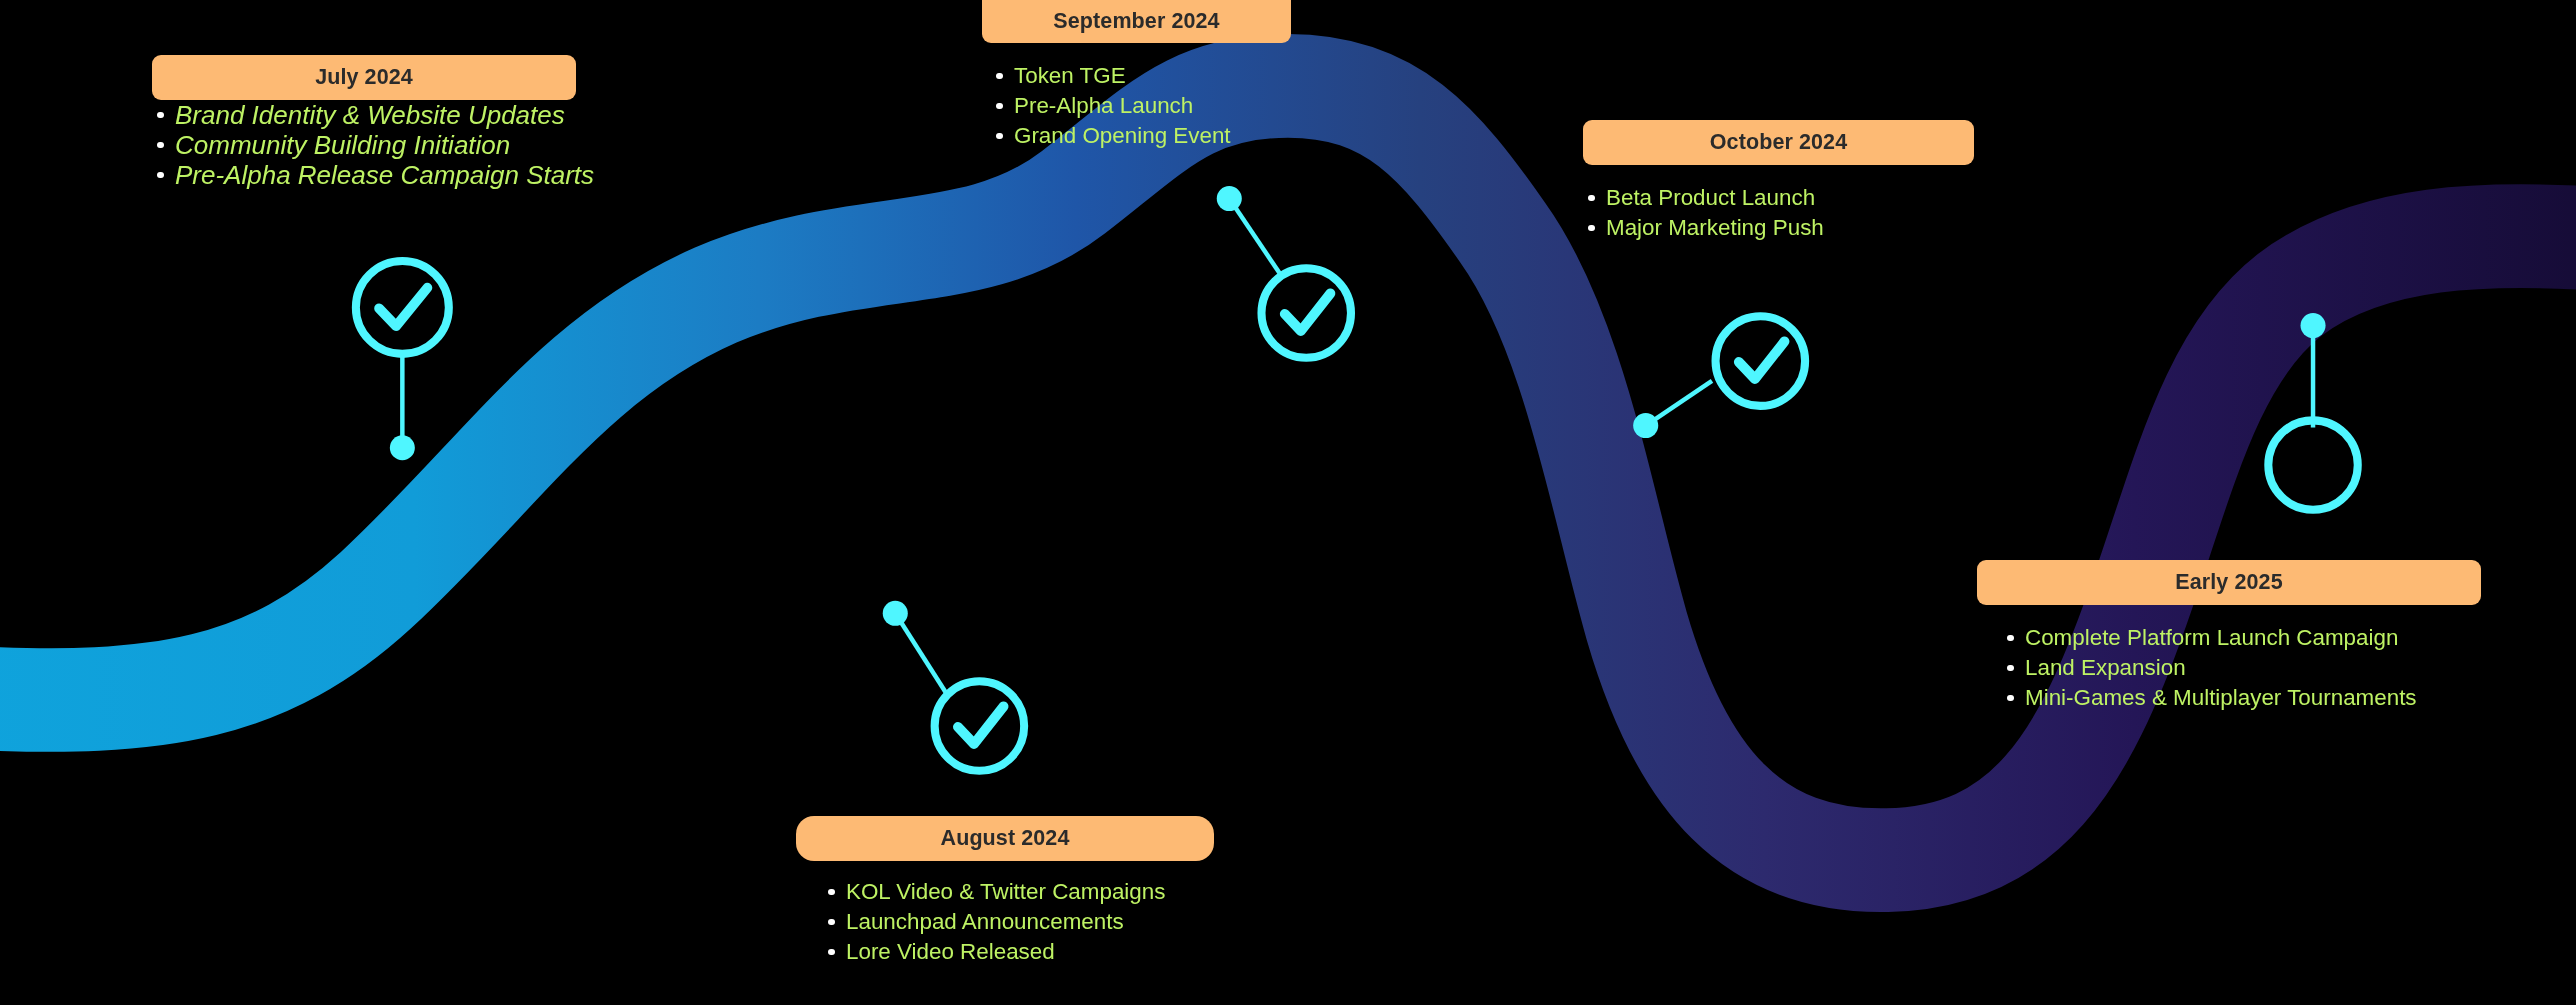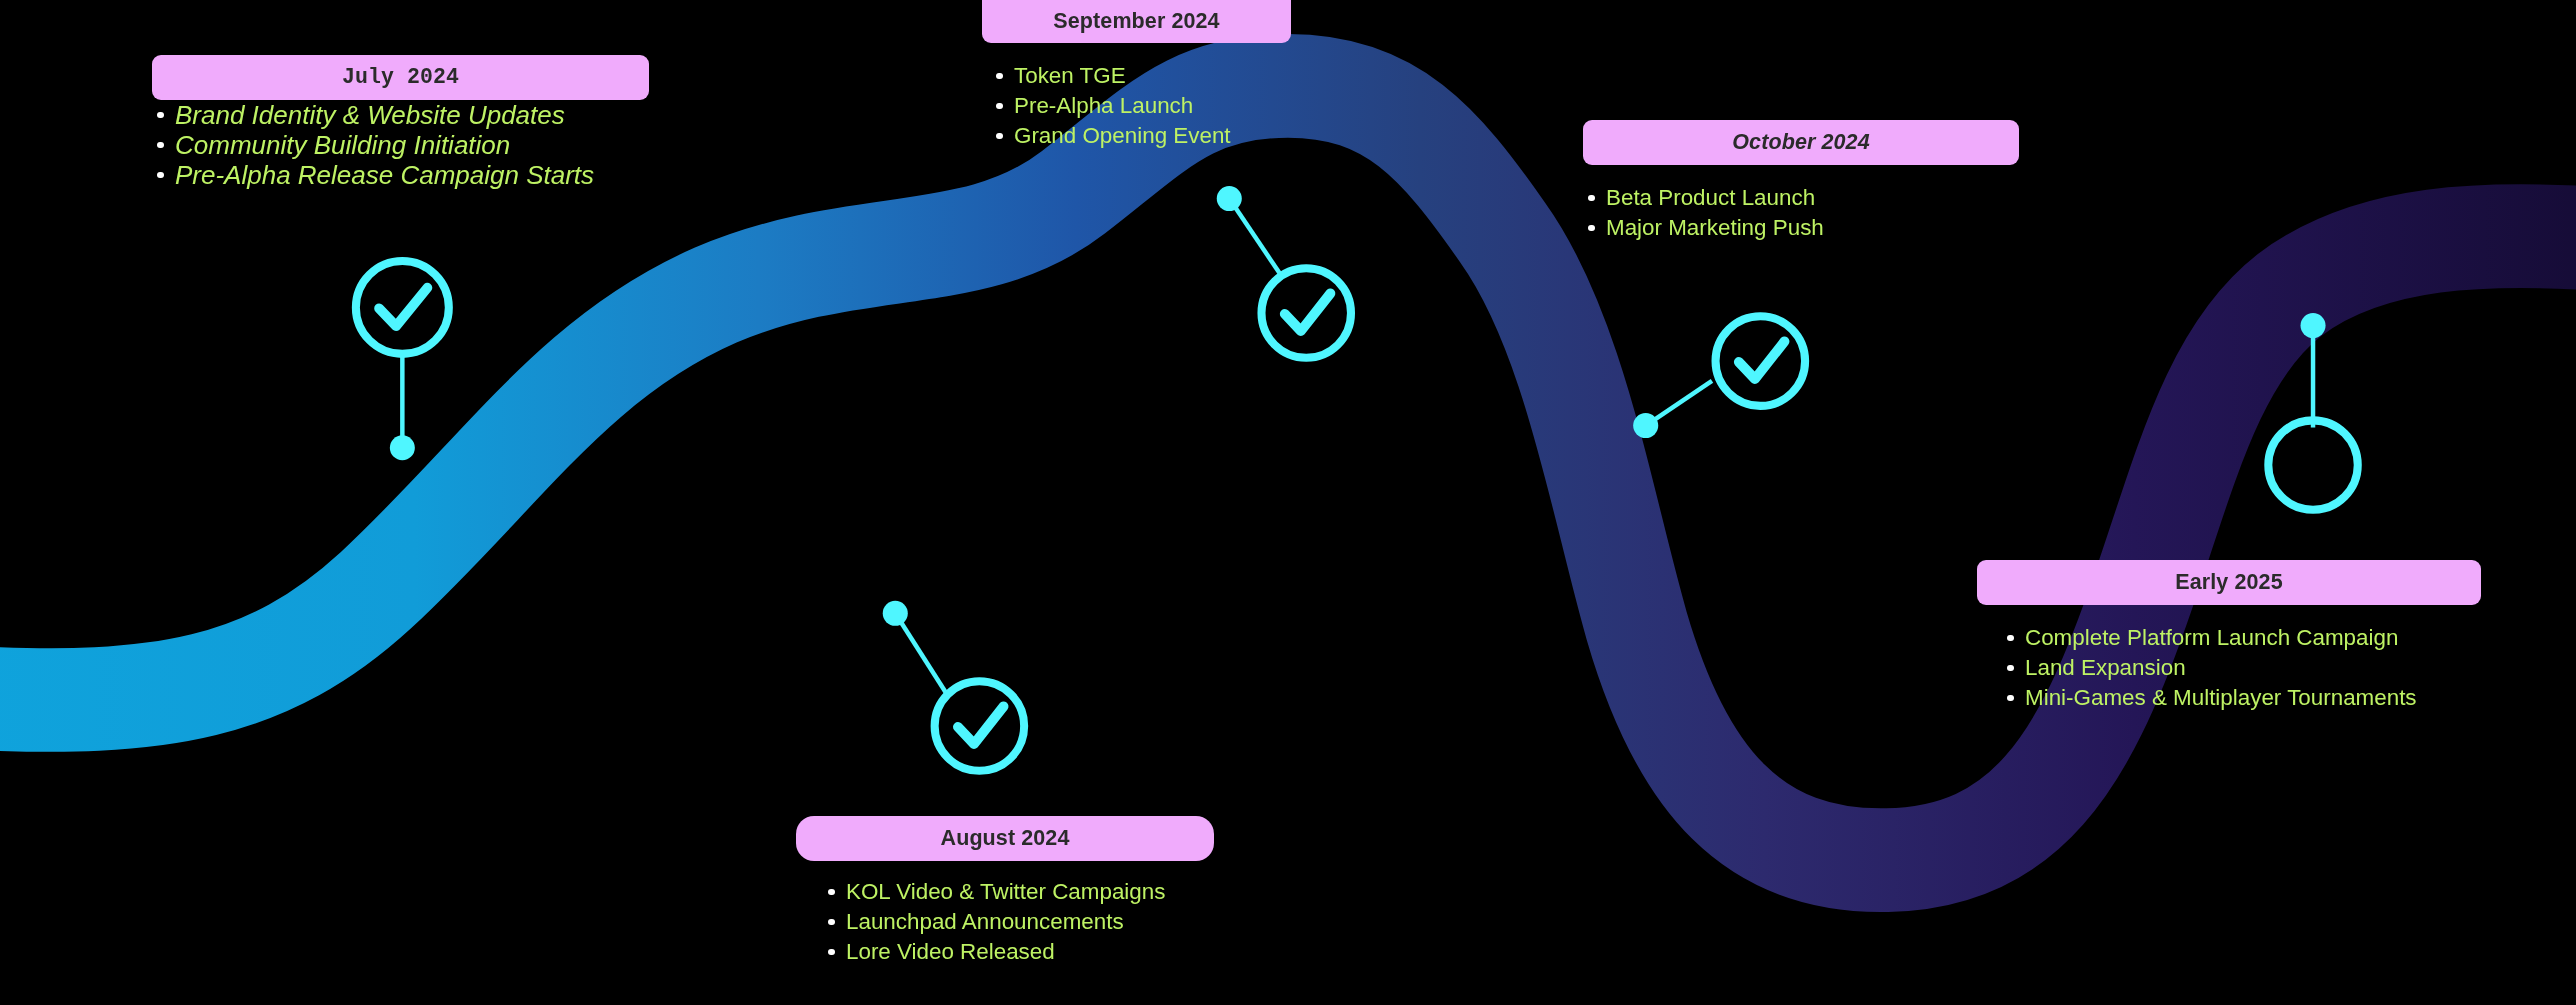--- a/index.html
+++ b/index.html
@@ -11,21 +11,21 @@
   }
   #stage{position:absolute;left:0;top:0;width:2576px;height:1005px;background:#000;}
 
   
   #wave{position:absolute;left:0;top:0;width:2576px;height:1005px;pointer-events:none;}
 
   
   .milestone{position:absolute;}
   .badge{
     display:inline-block;
-    background:#f0abfc;
+    background:#fdba74;
     color:#2b2b2b;
     font-weight:bold;
     text-align:center;
     border-radius:9px;
     letter-spacing:0.1px;
     box-sizing:border-box;
   }
   .badge-text{display:block;}
   .bullets{
     list-style:none;
@@ -78,21 +78,21 @@
         C 1556 96, 1610 160, 1680 260
         C 1760 372, 1790 560, 1830 700
         C 1880 872, 1960 965, 2110 962
         C 2266 959, 2330 850, 2390 680
         C 2440 540, 2470 400, 2560 330
         C 2650 262, 2780 258, 2920 268
       " fill="none" stroke="url(#waveGrad)" stroke-width="116" stroke-linecap="butt"></path>
   </svg>
 
   <div class="milestone" style="left:152px;top:55px;">
-    <div class="badge" style="width:497px;height:45px;line-height:45px;font-size:21.5px;font-family:Liberation Mono, monospace;">
+    <div class="badge" style="width:424px;height:45px;line-height:45px;font-size:21.5px;">
       <span class="badge-text">July 2024</span>
     </div>
     <ul class="bullets" style="font-size:26px;line-height:30px;font-style:italic;">
       <li><span class="dot"></span><span class="txt">Brand Identity &amp; Website Updates</span></li>
       <li><span class="dot"></span><span class="txt">Community Building Initiation</span></li>
       <li><span class="dot"></span><span class="txt">Pre-Alpha Release Campaign Starts</span></li>
     </ul>
   </div>
 
   <div class="marker" style="left:338px;top:258px;">
@@ -138,21 +138,21 @@
   <div class="marker" style="left:1206px;top:177px;">
     <svg width="179" height="197" viewBox="0 0 200 220" xmlns="http://www.w3.org/2000/svg">
       <line x1="26" y1="24" x2="84" y2="110" stroke="#4FF6FF" stroke-width="5"></line>
       <circle cx="26" cy="24" r="14" fill="#4FF6FF"></circle>
       <circle cx="112" cy="152" r="50" fill="none" stroke="#4FF6FF" stroke-width="9"></circle>
       <path d="M 88 153 L 106 172 L 139 130" fill="none" stroke="#4FF6FF" stroke-width="11" stroke-linecap="round" stroke-linejoin="round"></path>
     </svg>
   </div>
 
   <div class="milestone" style="left:1583px;top:120px;">
-    <div class="badge" style="width:436px;height:45px;line-height:45px;font-size:21.5px;font-style:italic;">
+    <div class="badge" style="width:391px;height:45px;line-height:45px;font-size:21.5px;">
       <span class="badge-text">October 2024</span>
     </div>
     <ul class="bullets" style="margin-top:18px;font-size:22.4px;line-height:30px;">
       <li><span class="dot"></span><span class="txt">Beta Product Launch</span></li>
       <li><span class="dot"></span><span class="txt">Major Marketing Push</span></li>
     </ul>
   </div>
 
   <div class="marker" style="left:1626px;top:302px;">
     <svg width="197" height="197" viewBox="0 0 220 220" xmlns="http://www.w3.org/2000/svg">

